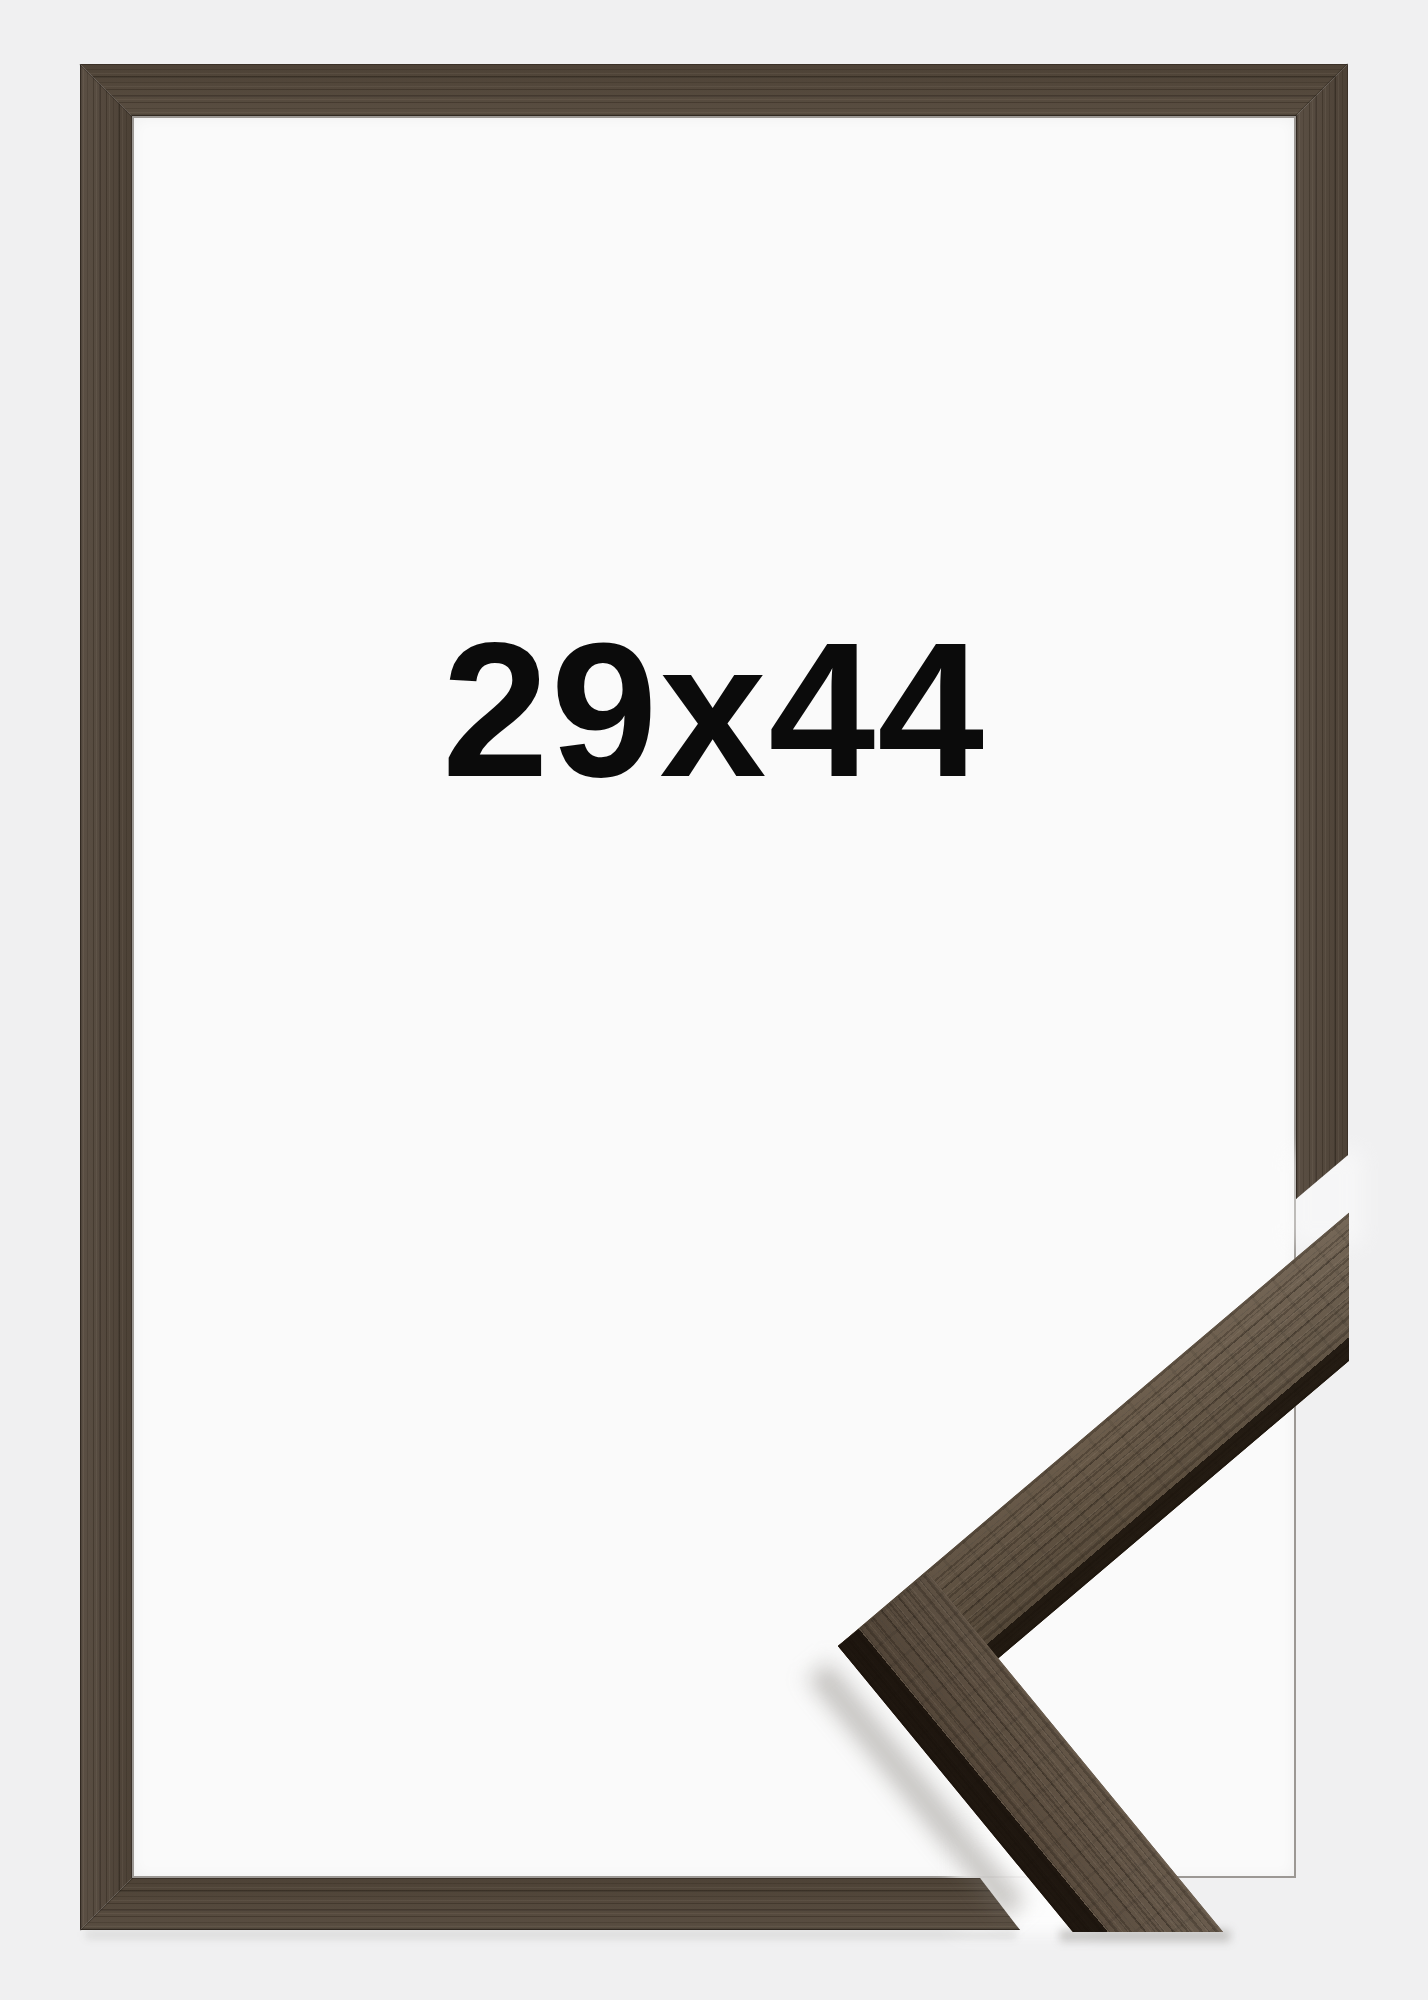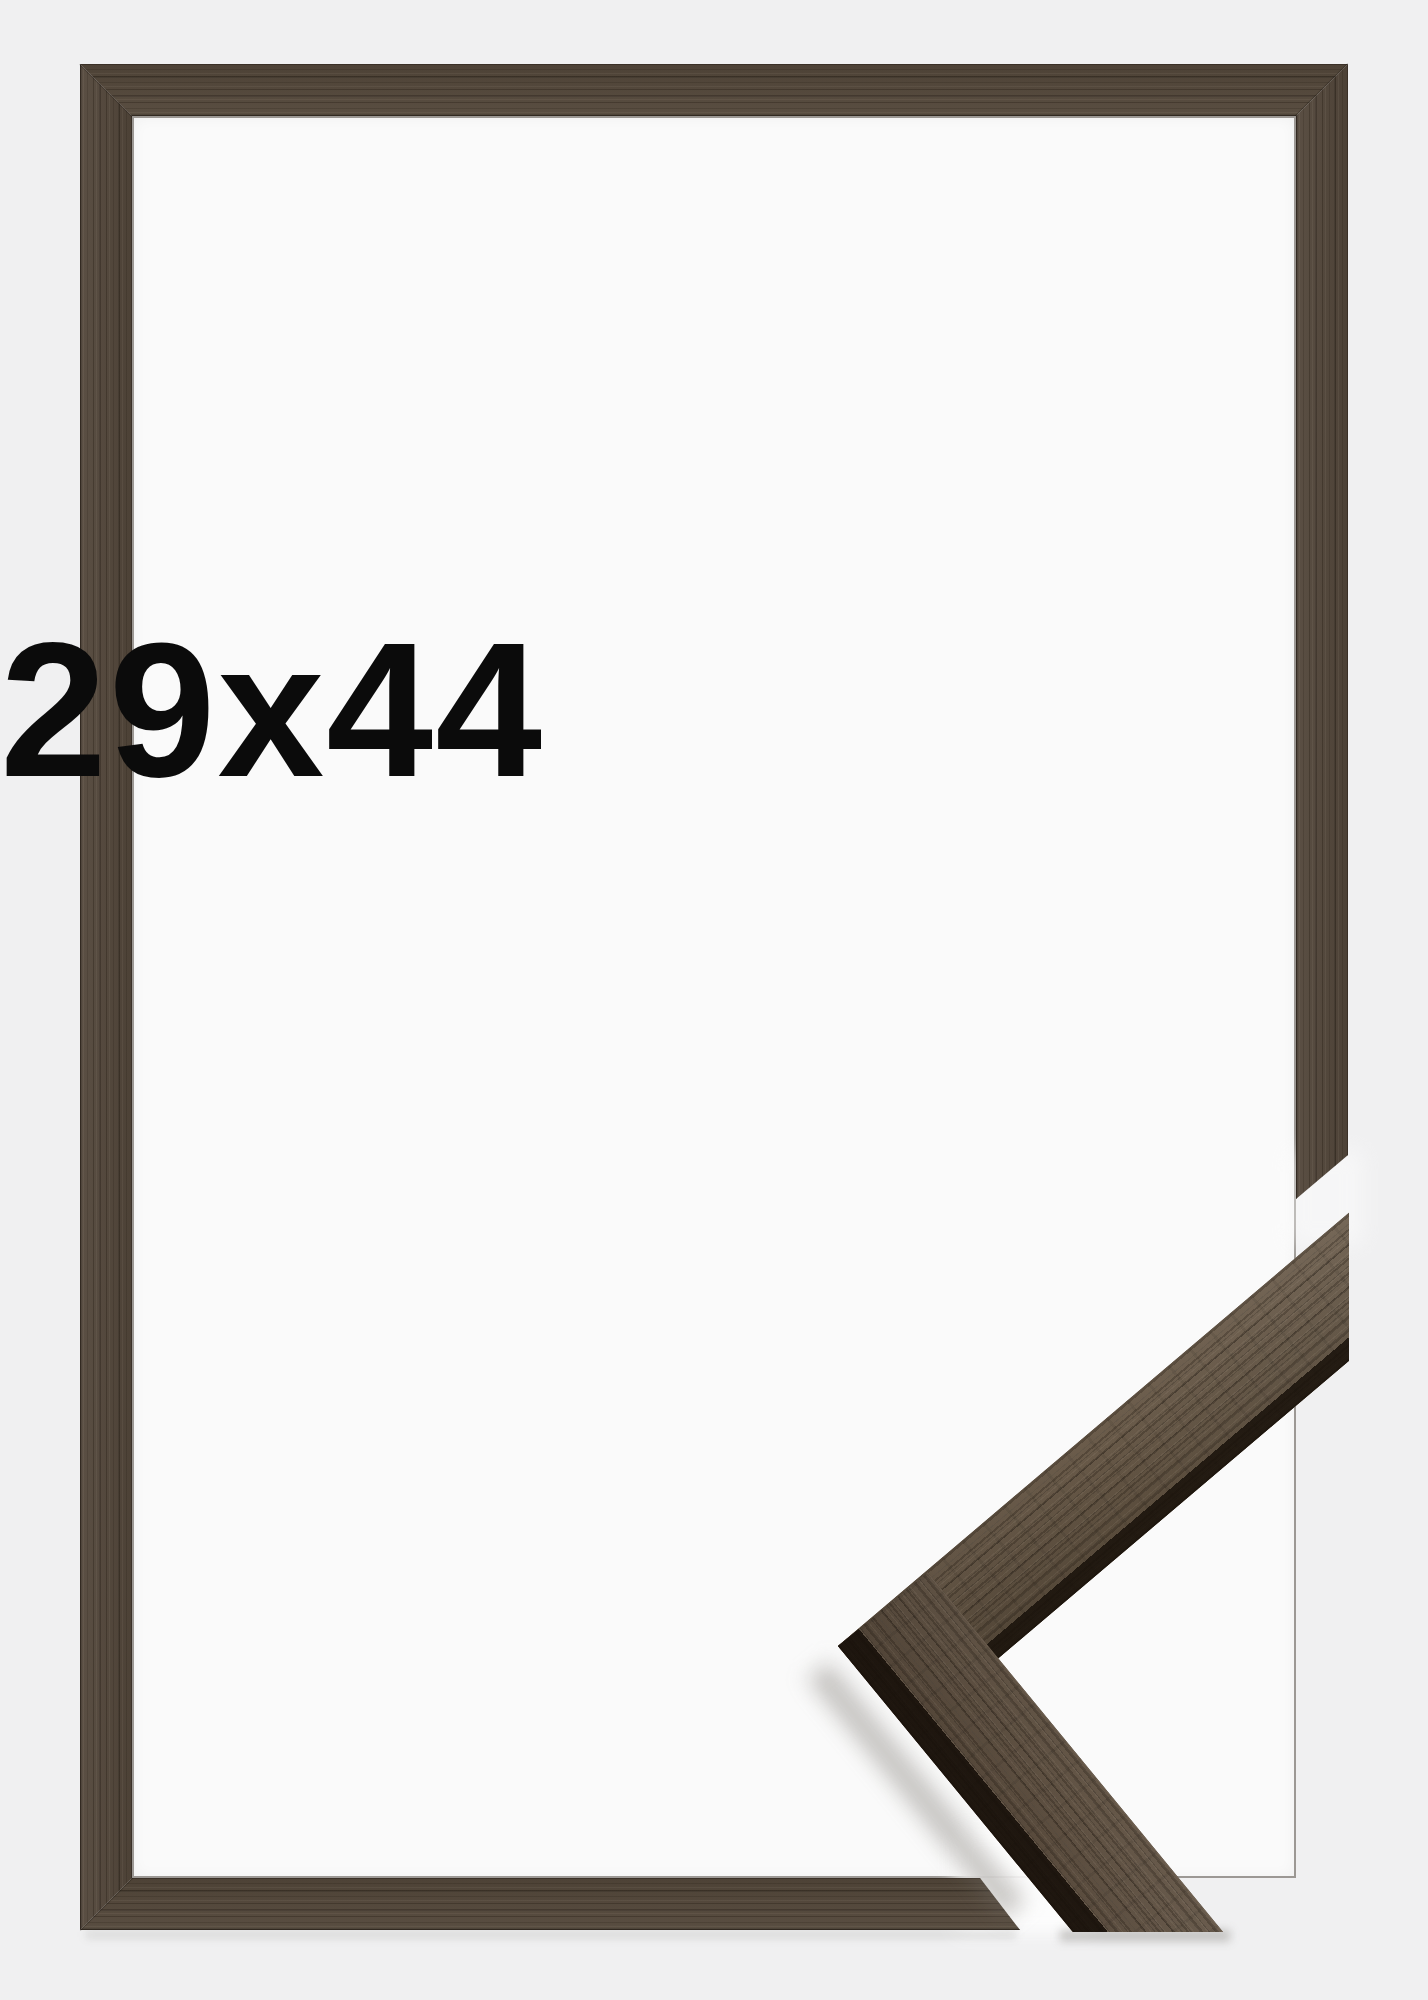--- a/index.html
+++ b/index.html
@@ -50,21 +50,21 @@
 
   .miter-seam{width:74px;height:1px;background:rgba(30,24,18,.35);transform-origin:0 0;}
   #seam-tl{left:80px;  top:64px;   transform:rotate(45deg);}
   #seam-tr{left:1348px;top:64px;   transform:rotate(135deg);}
   #seam-bl{left:80px;  top:1930px; transform:rotate(-45deg);}
 
   
   #size-label{
     left:0;top:620px;width:1428px;
     font-size:192px;line-height:180px;font-weight:700;letter-spacing:2px;
-    color:#0b0b0b;text-align:left;white-space:nowrap;
+    color:#0b0b0b;text-align:center;white-space:nowrap;
   }
 
   
   #notch-glow-lower{left:955px;top:1828px;width:140px;height:105px;background:#ffffff;opacity:.9;filter:blur(10px);}
   #notch-glow-upper{left:1288px;top:1150px;width:75px;height:95px;background:#ffffff;opacity:.45;filter:blur(10px);}
   #apex-shadow{left:828px;top:1662px;width:310px;height:26px;background:rgba(115,109,103,.42);
                filter:blur(11px);transform-origin:0 0;transform:rotate(50.6deg);}
   #arm-end-shadow{left:1060px;top:1930px;width:170px;height:11px;background:rgba(70,64,58,.28);filter:blur(5px);}
   #frame-bottom-shadow{left:86px;top:1931px;width:930px;height:7px;background:rgba(60,55,50,.14);filter:blur(4px);}
 

